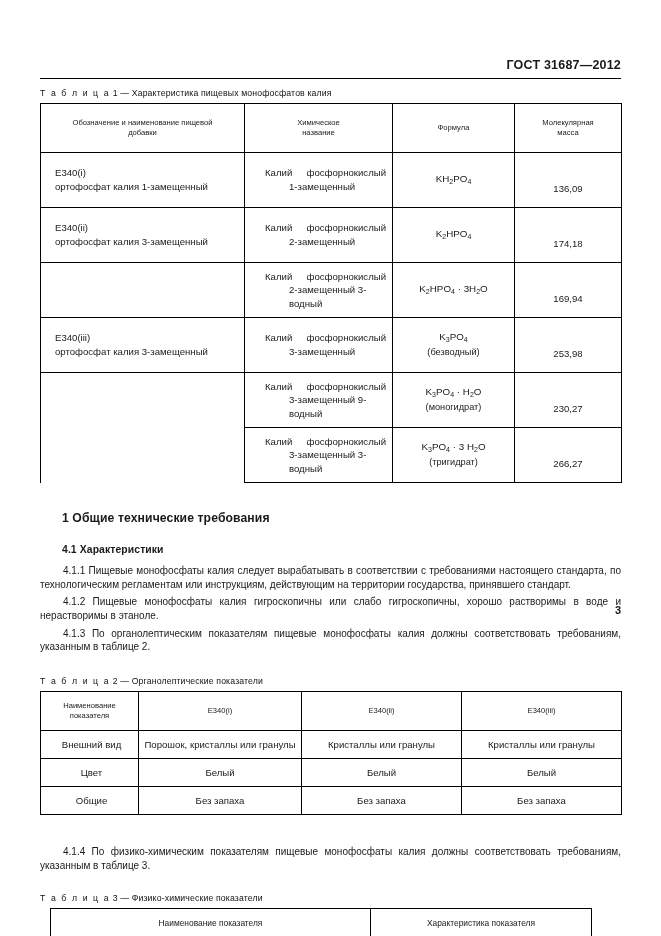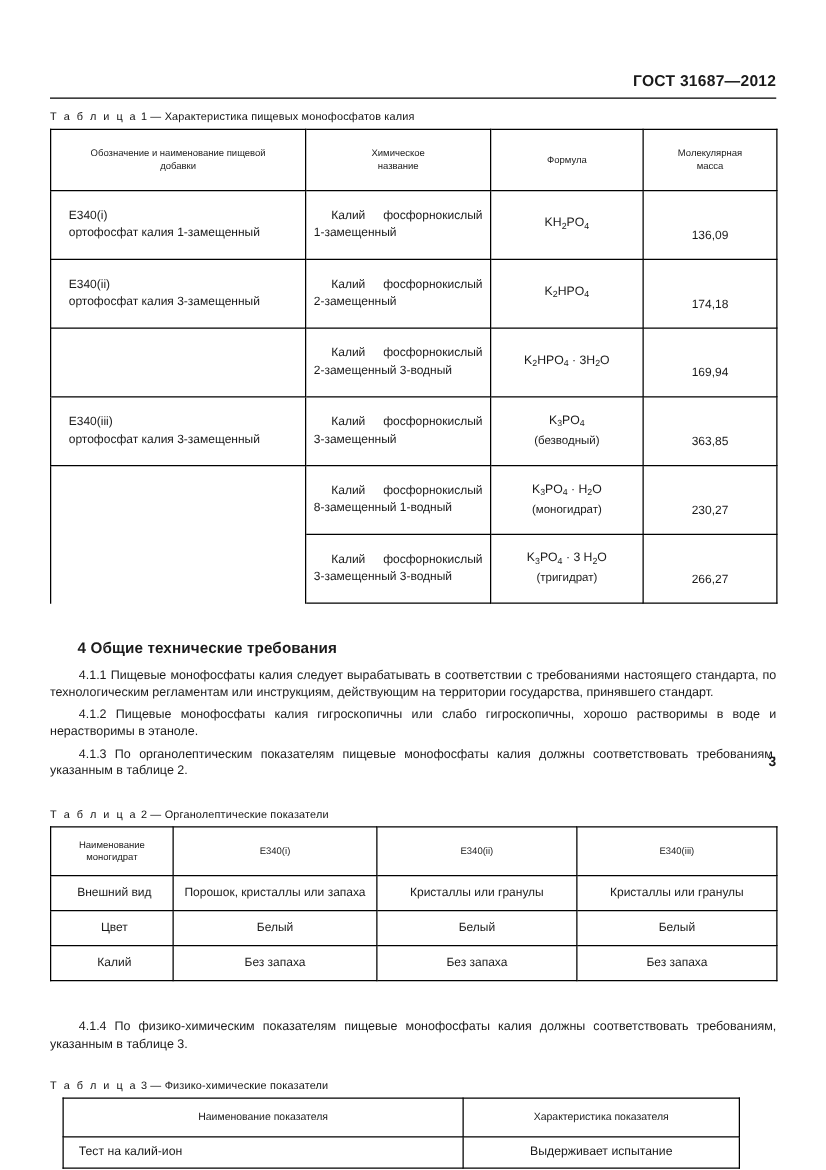--- a/index.html
+++ b/index.html
@@ -93,21 +93,21 @@
     padding: 3px 6px;
     line-height: 1.42;
     text-align: left;
   }
   .t1 .c-chem .l1 {
     display: block;
     text-align: justify;
     text-align-last: justify;
     padding-left: 14px;
   }
-  .t1 .c-chem .l2 { display: block; }
+  .t1 .c-chem .l2 { display: block; margin-left: 38px; }
   .t1 .c-formula {
     font-size: 9.8px;
     text-align: center;
     line-height: 1.5;
     padding: 3px 2px;
   }
   .t1 .c-formula .paren { font-size: 9.2px; display: block; }
   .t1 .c-mass {
     font-size: 9.6px;
     text-align: center;
@@ -276,28 +276,28 @@
             <span>ортофосфат калия 3-замещенный</span>
           </td>
           <td class="c-chem">
             <span class="l1">Калий фосфорнокислый</span>
             <span class="l2">3-замещенный</span>
           </td>
           <td class="c-formula">
             K<sub>3</sub>PO<sub>4</sub>
             <span class="paren">(безводный)</span>
           </td>
-          <td class="c-mass">363,85</td>
+          <td class="c-mass">253,98</td>
         </tr>
 
         <tr>
           <td class="c-name blank-name"></td>
           <td class="c-chem">
             <span class="l1">Калий фосфорнокислый</span>
-            <span class="l2">8-замещенный 1-водный</span>
+            <span class="l2">3-замещенный 9-водный</span>
           </td>
           <td class="c-formula">
             K<sub>3</sub>PO<sub>4</sub> · H<sub>2</sub>O
             <span class="paren">(моногидрат)</span>
           </td>
           <td class="c-mass">230,27</td>
         </tr>
 
         <tr>
           <td class="c-name blank-name"></td>
@@ -307,21 +307,22 @@
           </td>
           <td class="c-formula">
             K<sub>3</sub>PO<sub>4</sub> · 3 H<sub>2</sub>O
             <span class="paren">(тригидрат)</span>
           </td>
           <td class="c-mass">266,27</td>
         </tr>
       </tbody>
     </table>
 
-    <h2 class="sec">4  Общие технические требования</h2>
+    <h2 class="sec">1  Общие технические требования</h2>
+    <h3 class="subsec">4.1  Характеристики</h3>
 
     <p class="para">4.1.1  Пищевые монофосфаты калия следует вырабатывать в соответствии с требованиями настоящего стандарта, по технологическим регламентам или инструкциям, действующим на территории государства, принявшего стандарт.</p>
     <p class="para">4.1.2  Пищевые монофосфаты калия гигроскопичны или слабо гигроскопичны, хорошо растворимы в воде и нерастворимы в этаноле.</p>
     <p class="para">4.1.3  По органолептическим показателям пищевые монофосфаты калия должны соответствовать требованиям, указанным в таблице 2.</p>
 
     <div class="table-caption cap2">
       <span class="sp">Т а б л и ц а</span>
       <span>2</span>
       <span>—</span>
       <span>Органолептические показатели</span>
@@ -331,40 +332,40 @@
       <colgroup>
         <col style="width:98px">
           <col style="width:163px">
           <col style="width:160px">
           <col style="width:160px">
       </colgroup>
       <tbody>
         <tr class="thead">
           <td>
             <span>Наименование</span><br>
-            <span>моногидрат</span>
+            <span>показателя</span>
           </td>
           <td>E340(i)</td>
           <td>E340(ii)</td>
           <td>E340(iii)</td>
         </tr>
         <tr>
           <td class="rh">Внешний вид</td>
-          <td class="cv">Порошок, кристаллы или запаха</td>
+          <td class="cv">Порошок, кристаллы или гранулы</td>
           <td class="cv">Кристаллы или гранулы</td>
           <td class="cv">Кристаллы или гранулы</td>
         </tr>
         <tr>
           <td class="rh">Цвет</td>
           <td class="cv">Белый</td>
           <td class="cv">Белый</td>
           <td class="cv">Белый</td>
         </tr>
         <tr>
-          <td class="rh">Калий</td>
+          <td class="rh">Общие</td>
           <td class="cv">Без запаха</td>
           <td class="cv">Без запаха</td>
           <td class="cv">Без запаха</td>
         </tr>
       </tbody>
     </table>
 
     <p class="para" style="margin-top:30px">4.1.4  По физико-химическим показателям пищевые монофосфаты калия должны соответствовать требованиям, указанным в таблице 3.</p>
 
     <div class="table-caption cap3">

